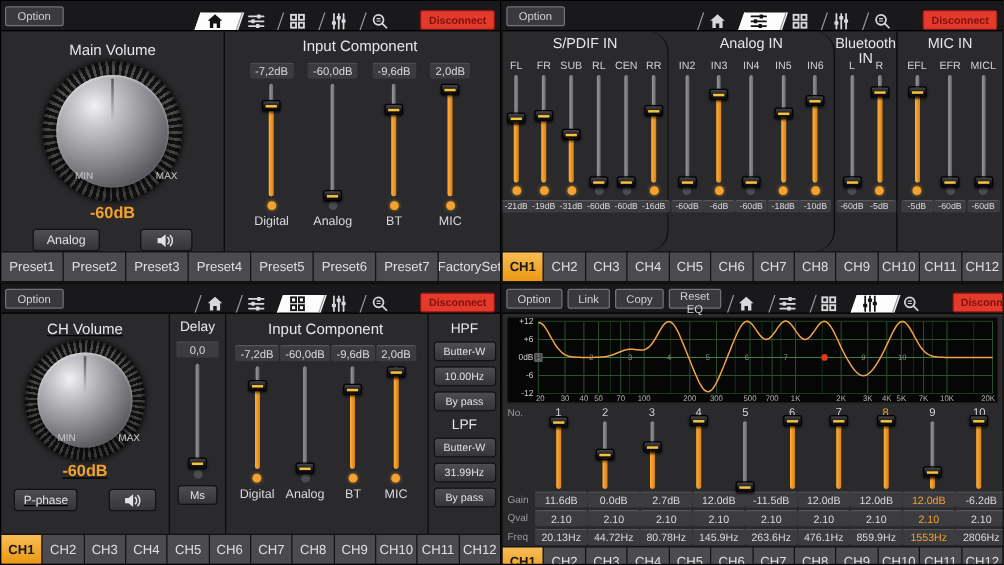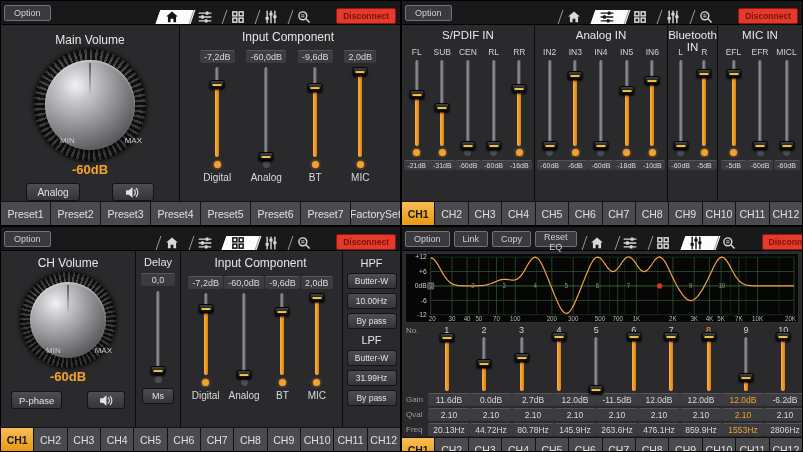--- a/index.html
+++ b/index.html
@@ -67,29 +67,29 @@
   .krow{display:flex;justify-content:center;gap:32px;margin-top:6px;}
   .spkbtn{width:42px;padding:0;}
   .spkbtn svg{width:15px;height:13px;color:#e2e2e4;}
   .icol{flex:1;display:flex;flex-direction:column;padding:5px 12px 0 8px;}
   .srow{flex:1;display:flex;justify-content:space-evenly;margin-top:6px;}
   .sline{display:flex;flex-direction:column;align-items:center;gap:4px;}
   .slabel{color:#dadadc;font-size:10px;}
   
   .sections{display:flex;width:100%;}
   .sec{display:flex;flex-direction:column;border-right:1px solid #0b0b0d;padding-top:4px;box-sizing:border-box;}
-  .sec:nth-child(1),.sec:nth-child(2){width:133px;}
-  .sec:nth-child(3){width:50px;} .sec:nth-child(4){flex:1;border-right:none;}
+  .sec:nth-child(1),.sec:nth-child(2){width:133px;border-radius:17px;}
+  .sec:nth-child(3){width:50px;align-items:center;} .sec:nth-child(4){flex:1;border-right:none;}
   .sec .ptitle{font-size:11.5px;height:16px;}
   .strips{display:flex;flex:1;justify-content:space-evenly;margin-top:2px;}
   .strip{display:flex;flex-direction:column;align-items:center;gap:3px;width:22px;}
   .clabel{font-size:8.5px;color:#d2d2d4;height:10px;}
   .strip .vbox{font-size:7px;padding:1px 2px;min-width:22px;margin-top:1px;}
   
-  .kcol2{width:134px;min-width:134px;border-right:1px solid #0b0b0d;display:flex;flex-direction:column;padding-top:5px;}
+  .kcol2{width:134px;min-width:134px;border-right:1px solid #0b0b0d;display:flex;flex-direction:column;padding-top:5px;text-decoration:underline;}
   .dcol{width:44px;min-width:44px;border-right:1px solid #0b0b0d;display:flex;flex-direction:column;
         align-items:center;padding-top:5px;gap:5px;}
   .dcol .ptitle{font-size:11px;}
   .icol2{flex:1;display:flex;flex-direction:column;padding:5px 8px 0 6px;}
   .fcol{width:57px;min-width:57px;border-left:1px solid #0b0b0d;display:flex;flex-direction:column;
         align-items:center;gap:4px;padding-top:5px;}
   .ftitle{color:#e6e6e8;font-size:11px;margin-top:1px;}
   .fbtn{width:50px;height:16px;font-size:8.5px;padding:0;}
   .msbtn{width:32px;height:16px;font-size:9px;padding:0;}
   .krow2{display:flex;justify-content:space-between;padding:0 10px;margin-top:7px;}
@@ -327,41 +327,51 @@
                 <div class="clabel">FL</div>
                 <div class="vsl" style="--h: 86px;">
                   <div class="vtrack"></div>
                   <div class="vfill" style="top: 40.9091%;"></div>
                   <div class="vhandle" style="top: 40.9091%;"></div>
                 </div>
                 <div class="led on"></div>
                 <div class="vbox">-21dB</div>
               </div>
               <div class="strip">
+                <div class="clabel">FR</div>
+                <div class="vsl" style="--h: 86px;">
+                  <div class="vtrack"></div>
+                  <div class="vfill" style="top: 37.8788%;"></div>
+                  <div class="vhandle" style="top: 37.8788%;"></div>
+                </div>
+                <div class="led on"></div>
+                <div class="vbox">-19dB</div>
+              </div>
+              <div class="strip">
                 <div class="clabel">SUB</div>
                 <div class="vsl" style="--h: 86px;">
                   <div class="vtrack"></div>
                   <div class="vfill" style="top: 56.0606%;"></div>
                   <div class="vhandle" style="top: 56.0606%;"></div>
                 </div>
                 <div class="led on"></div>
                 <div class="vbox">-31dB</div>
               </div>
               <div class="strip">
-                <div class="clabel">CEN</div>
+                <div class="clabel">RL</div>
                 <div class="vsl" style="--h: 86px;">
                   <div class="vtrack"></div>
                   <div class="vfill" style="top: 100%;"></div>
                   <div class="vhandle" style="top: 100%;"></div>
                 </div>
                 <div class="led off"></div>
                 <div class="vbox">-60dB</div>
               </div>
               <div class="strip">
-                <div class="clabel">RL</div>
+                <div class="clabel">CEN</div>
                 <div class="vsl" style="--h: 86px;">
                   <div class="vtrack"></div>
                   <div class="vfill" style="top: 100%;"></div>
                   <div class="vhandle" style="top: 100%;"></div>
                 </div>
                 <div class="led off"></div>
                 <div class="vbox">-60dB</div>
               </div>
               <div class="strip">
                 <div class="clabel">RR</div>

